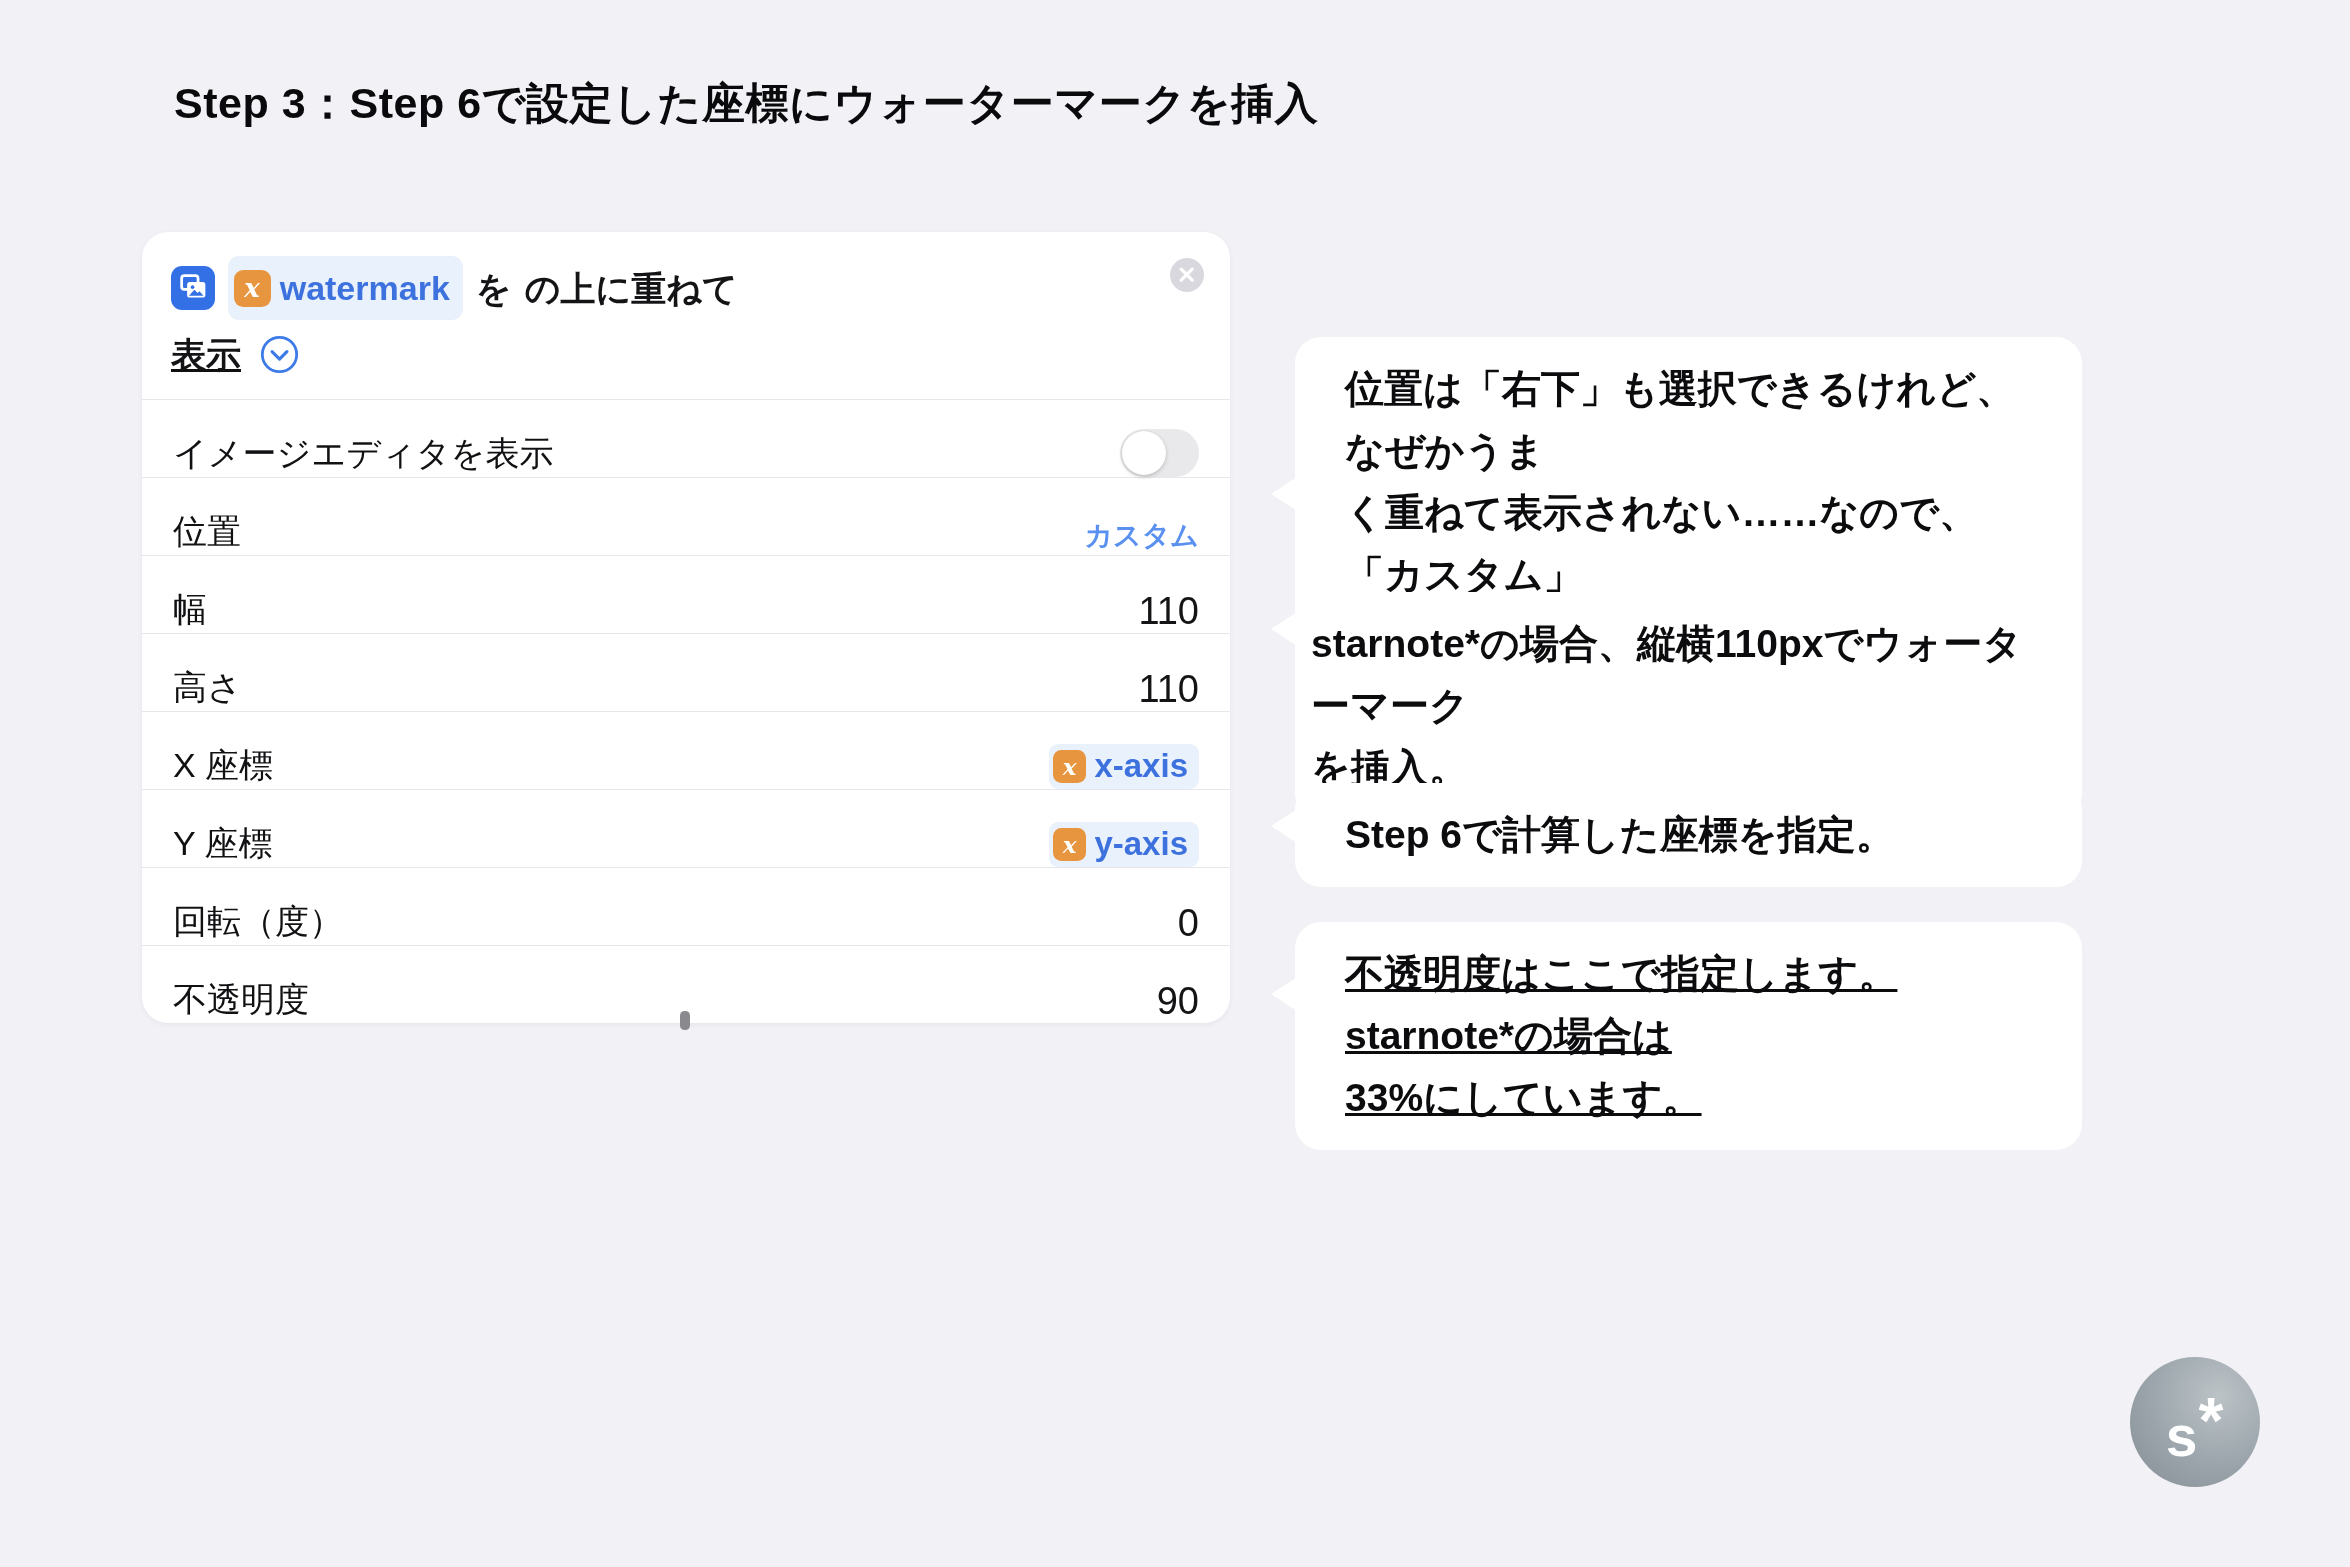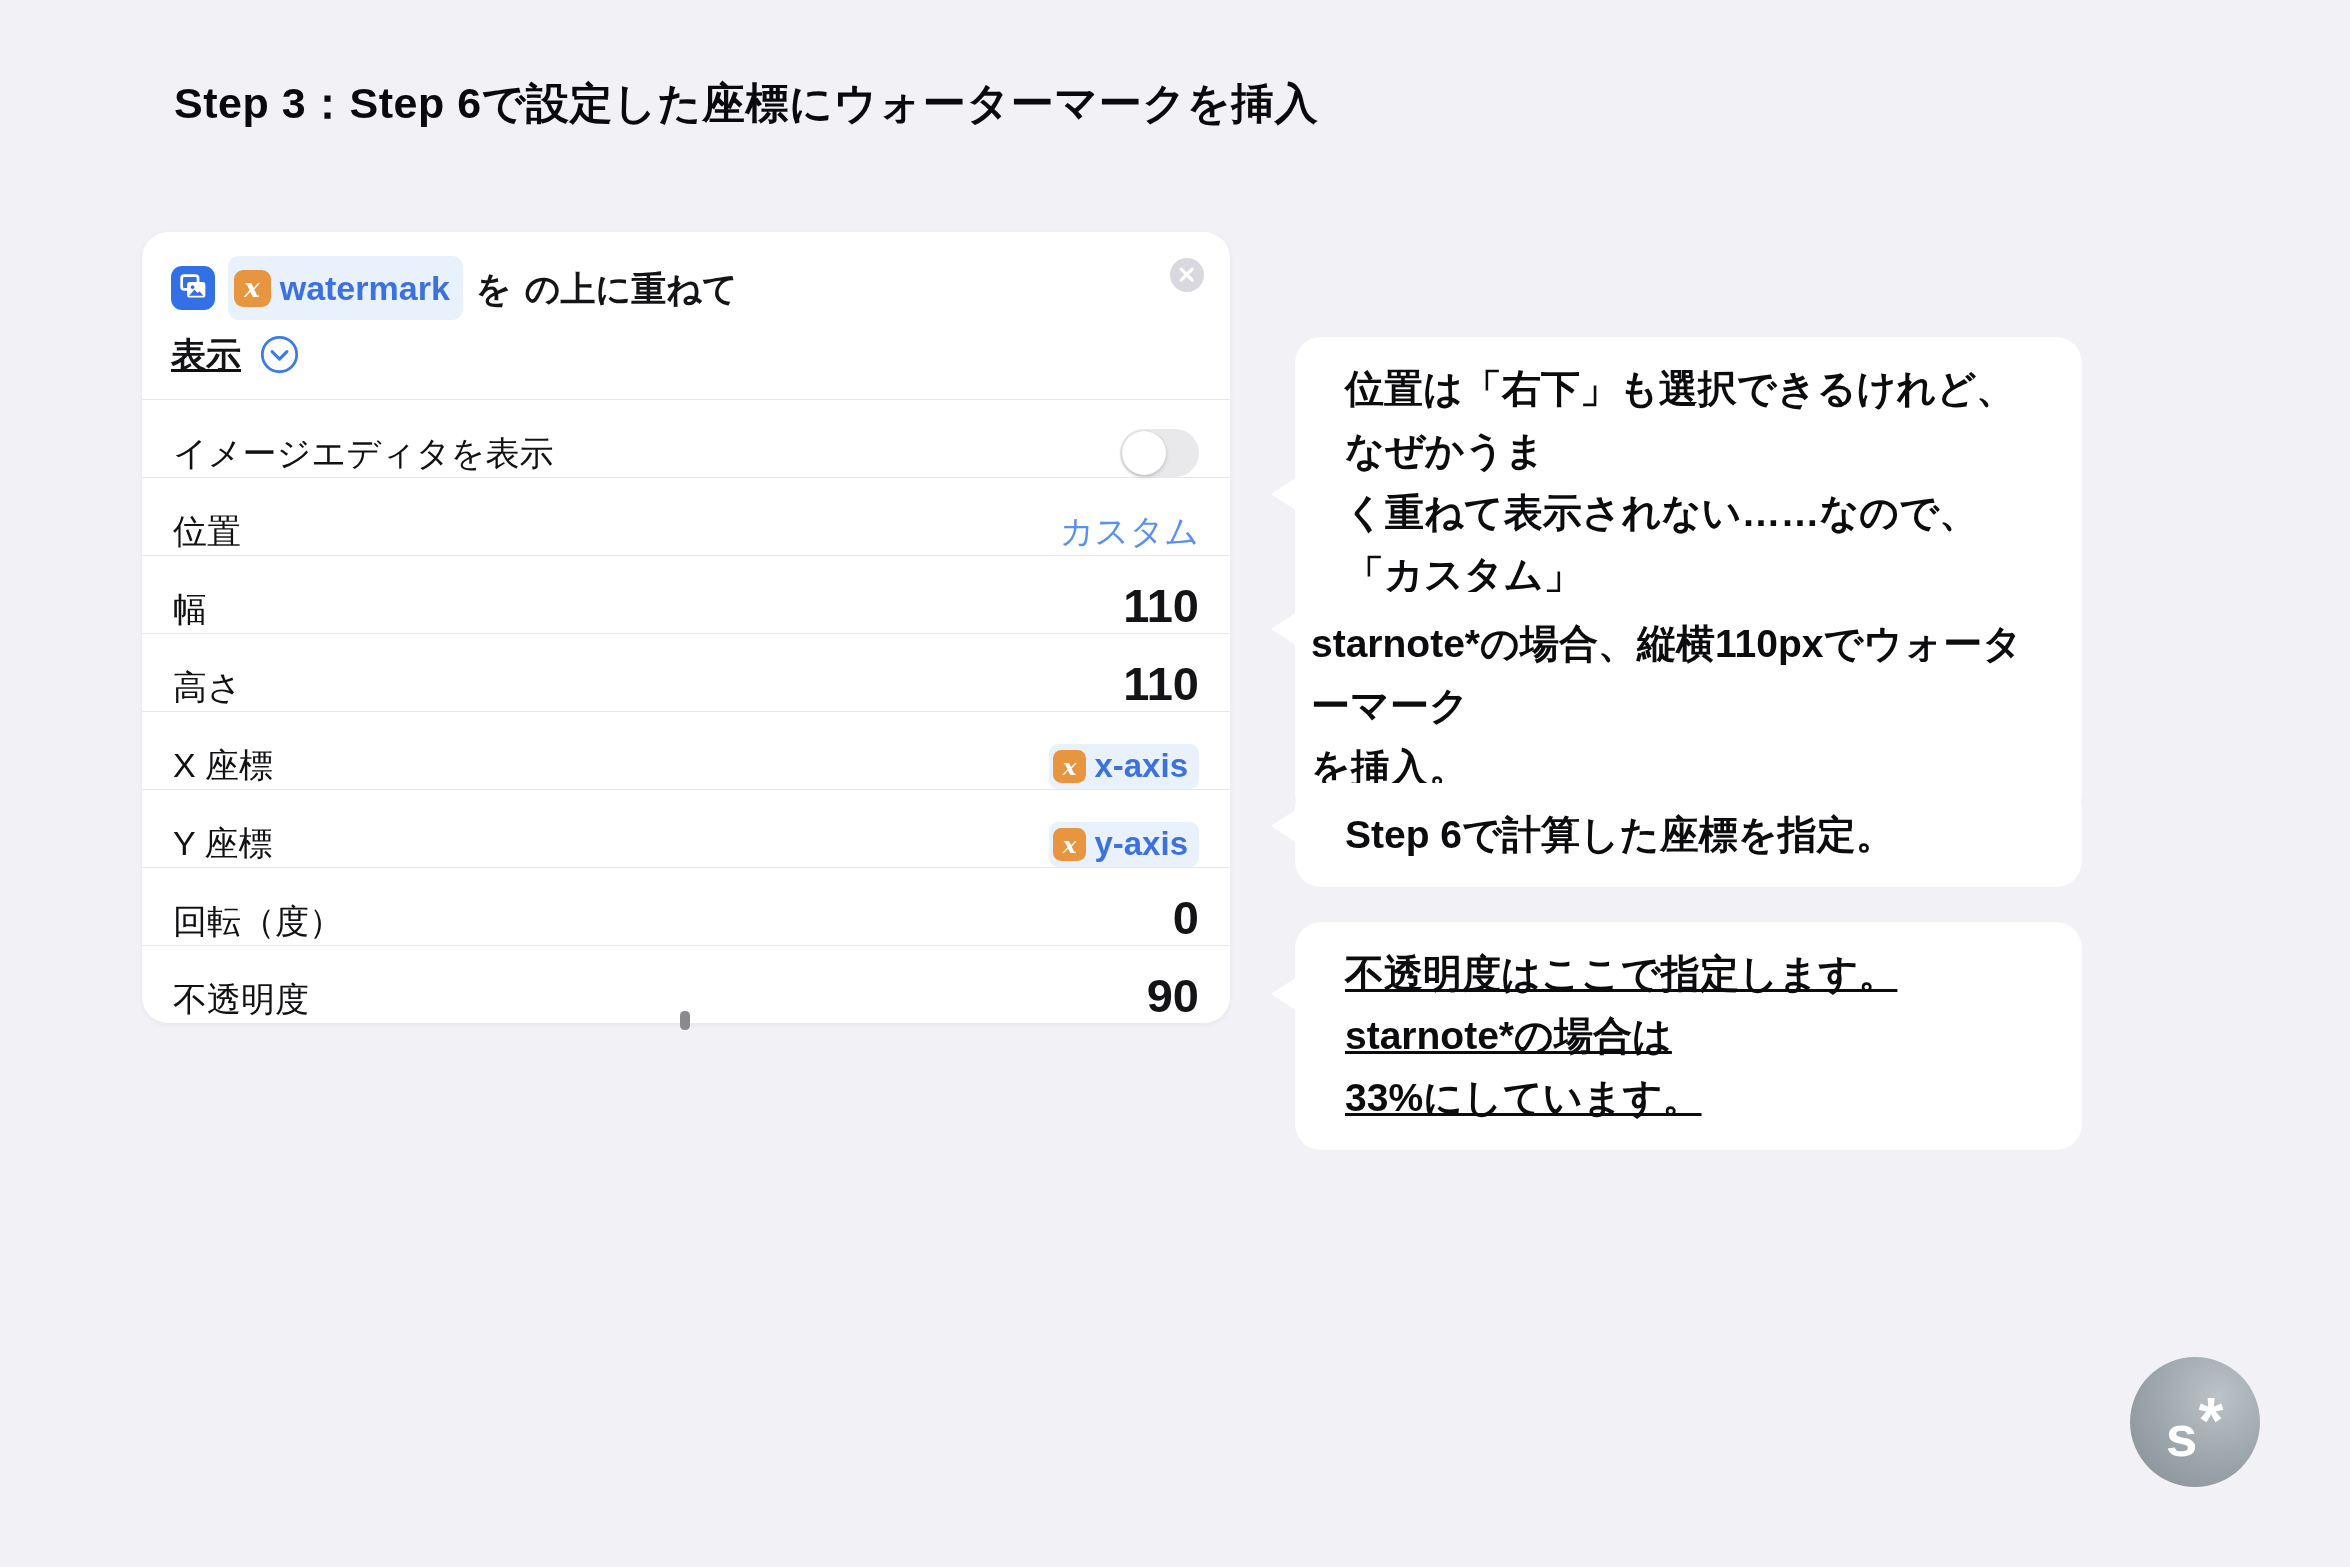--- a/index.html
+++ b/index.html
@@ -38,22 +38,22 @@
            display:flex; align-items:center; justify-content:center; flex:0 0 auto; }
   .token .tok-label { font-size:34px; font-weight:600; color:#3D72DE; white-space:nowrap; }
   .chevron-btn { width:39px; height:39px; margin-left:5.5px; flex:0 0 auto; }
   .close-btn { position:absolute; top:26px; right:26px; width:34px; height:34px;
                border-radius:50%; background:#D8D8DE; border:none;
                display:flex; align-items:center; justify-content:center; cursor:pointer; }
 
   .param-row { display:flex; align-items:flex-end; justify-content:space-between;
                height:78px; padding:0 31px; border-top:1.8px solid #E7E7EB; }
   .param-label { font-size:34px; font-weight:500; color:#111114; }
-  .param-value-num { font-size:47px; font-weight:700; color:#141417; }
-  .param-value-link { font-size:34px; font-weight:400; color:#5A91F0; }
+  .param-value-num { font-size:38px; font-weight:400; color:#141417; }
+  .param-value-link { font-size:28px; font-weight:700; color:#5A91F0; }
   .value-token { display:inline-flex; align-items:center; gap:8.3px;
                  background:#E9F1FD; border-radius:9.2px; padding:3.7px 11px 3.7px 4.6px; }
   .value-token .var-chip { width:33px; height:33px; border-radius:8.3px; background:#E8953F;
                  display:flex; align-items:center; justify-content:center;
                  color:#fff; font-family:"DejaVu Serif", serif; font-style:italic;
                  font-size:23px; font-weight:700; }
   .value-token .tok-label { font-size:33px; font-weight:600; color:#3D72DE; }
 
   .toggle { width:79px; height:48px; border-radius:24px; background:#E9E9EB;
             position:relative; cursor:pointer; }

